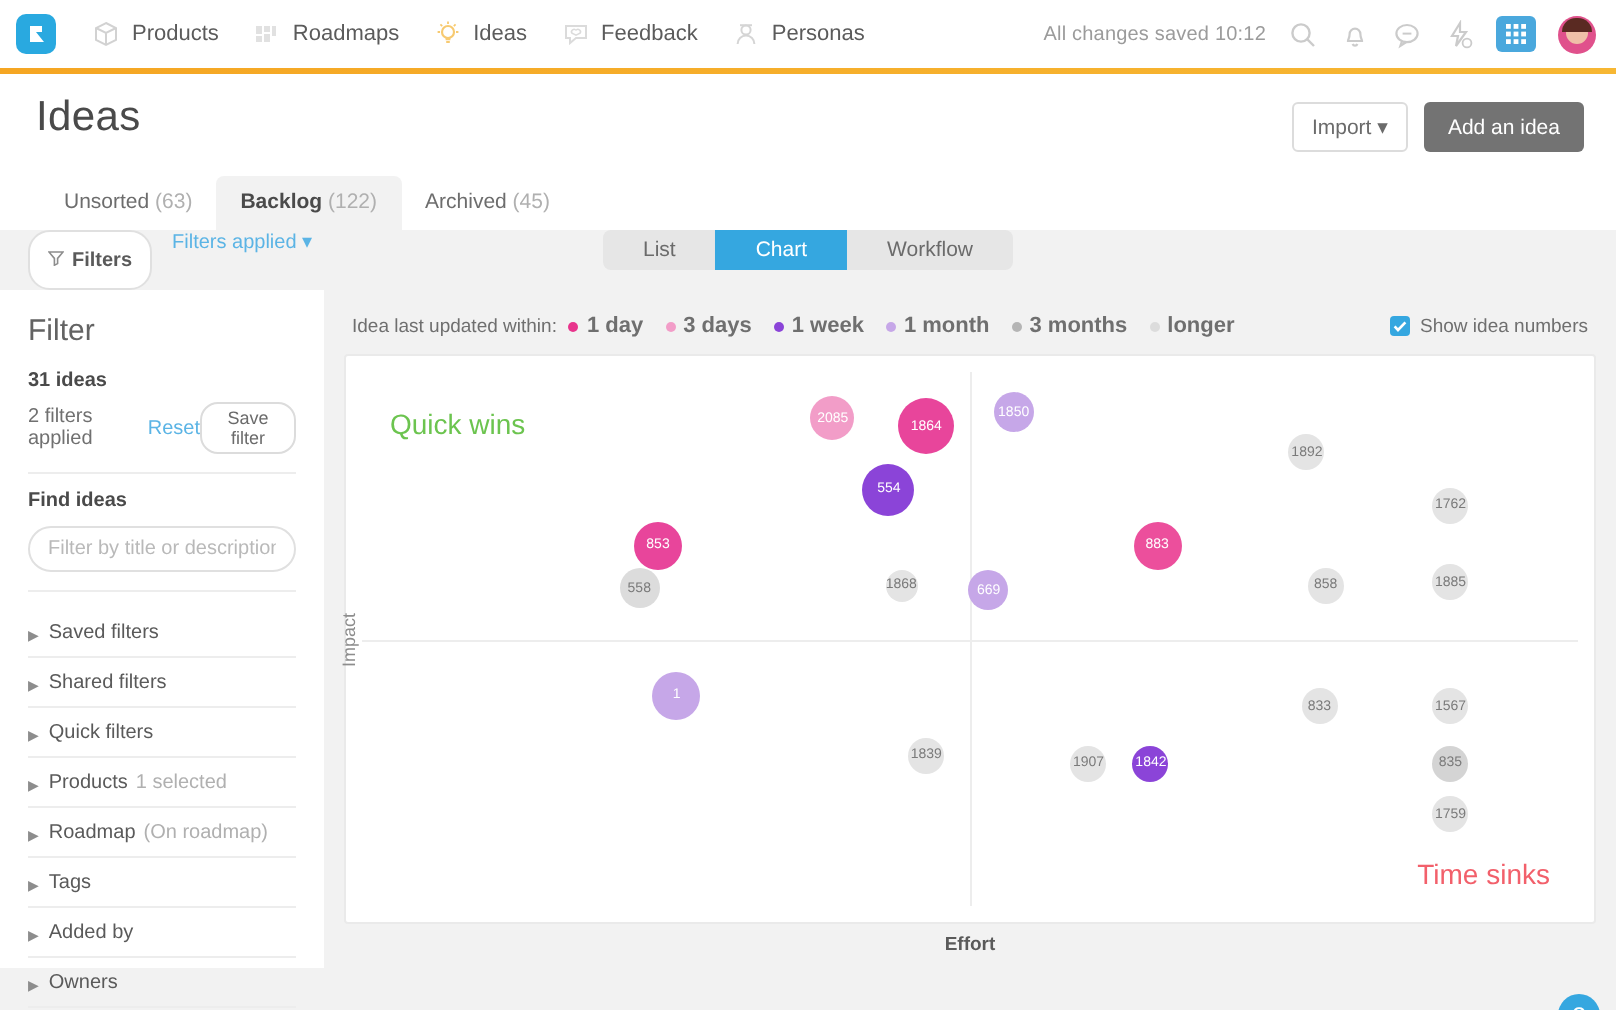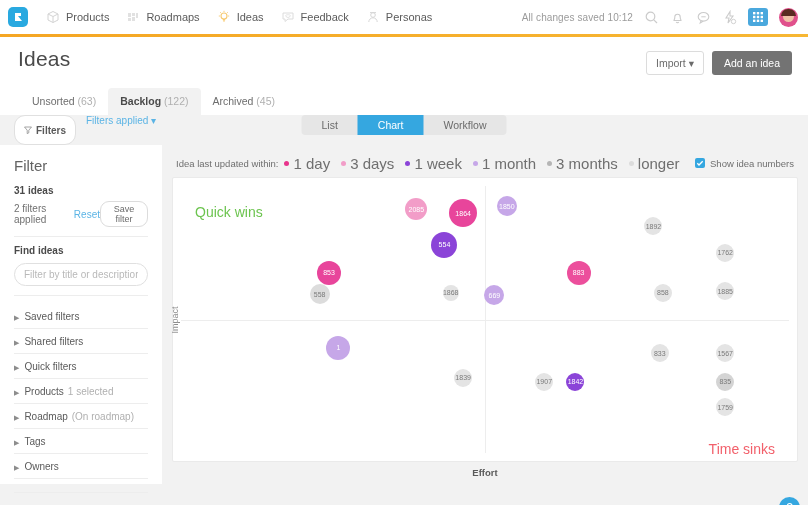--- a/index.html
+++ b/index.html
@@ -118,21 +118,21 @@
   }
   .sb-item .caret { color:#8d8d8d; font-size:7px; margin-right:5px; }
   .sb-item .sub { color:#b0b0b0; margin-left:4px; }
 
   
   .chart-panel { flex:1; padding:8px 10px 0 10px; }
   .legend-row { display:flex; align-items:center; height:20px; padding:0 4px; }
   .legend-lbl { font-size:9.5px; color:#6f6f6f; margin-right:6px; }
   .lg { display:flex; align-items:center; gap:4px; margin-right:11px; }
   .lg .dot { width:5px; height:5px; border-radius:50%; }
-  .lg span { font-size:15px; color:#6f6f6f; }
+  .lg span { font-size:11px; color:#6f6f6f;font-weight:bold; }
   .show-nums { margin-left:auto; display:flex; align-items:center; gap:5px; cursor:pointer; }
   .cb {
     width:10px; height:10px; border-radius:2px; background:#35a7e0;
     display:flex; align-items:center; justify-content:center;
   }
   .cb svg { display:block; }
   .show-nums span { font-size:9.5px; color:#6f6f6f; }
 
   .chart-area {
     position:relative; background:#fff; border:1px solid #eaeaea;
@@ -144,21 +144,21 @@
     font-size:9px; color:#8d8d8d;
   }
   .axis-effort {
     position:absolute; bottom:-17px; left:50%; transform:translateX(-50%);
     font-size:9.5px; font-weight:bold; color:#5a5a5a;
   }
   .vline { position:absolute; left:50%; top:8px; bottom:8px; width:1px; background:#ededed; }
   .hline { position:absolute; top:50%; left:8px; right:8px; height:1px; background:#ededed; }
   .quad-label { position:absolute; font-size:14px; }
   .q-quick { left:22px; top:26px; color:#6cc44f; }
-  .q-time { right:22px; bottom:4px; color:#f2606b; }
+  .q-time { right:22px; bottom:16px; color:#f2606b; }
   .bubble {
     position:absolute; border-radius:50%; display:flex;
     align-items:center; justify-content:center; color:#fff;
     font-size:7px; cursor:pointer; transform:translate(-50%,-50%);
   }
   .bubble.gray { color:#7a7a7a; }
 
   .help-btn {
     position:absolute; right:8px; bottom:6px; width:21px; height:21px;
     border-radius:50%; background:#35a7e0; color:#fff; font-size:12px;
@@ -349,20 +349,24 @@
           <span class="sub">1 selected</span>
         </div>
         <div class="sb-item">
           <span class="caret">▶</span>
           <span>Roadmap</span>
           <span class="sub">(On roadmap)</span>
         </div>
         <div class="sb-item">
           <span class="caret">▶</span>
           <span>Tags</span>
+        </div>
+        <div class="sb-item">
+          <span class="caret">▶</span>
+          <span>Added by</span>
         </div>
         <div class="sb-item">
           <span class="caret">▶</span>
           <span>Owners</span>
         </div>
         <div class="sb-item"></div>
       </div>
   </div>
 
   <div class="chart-panel">

